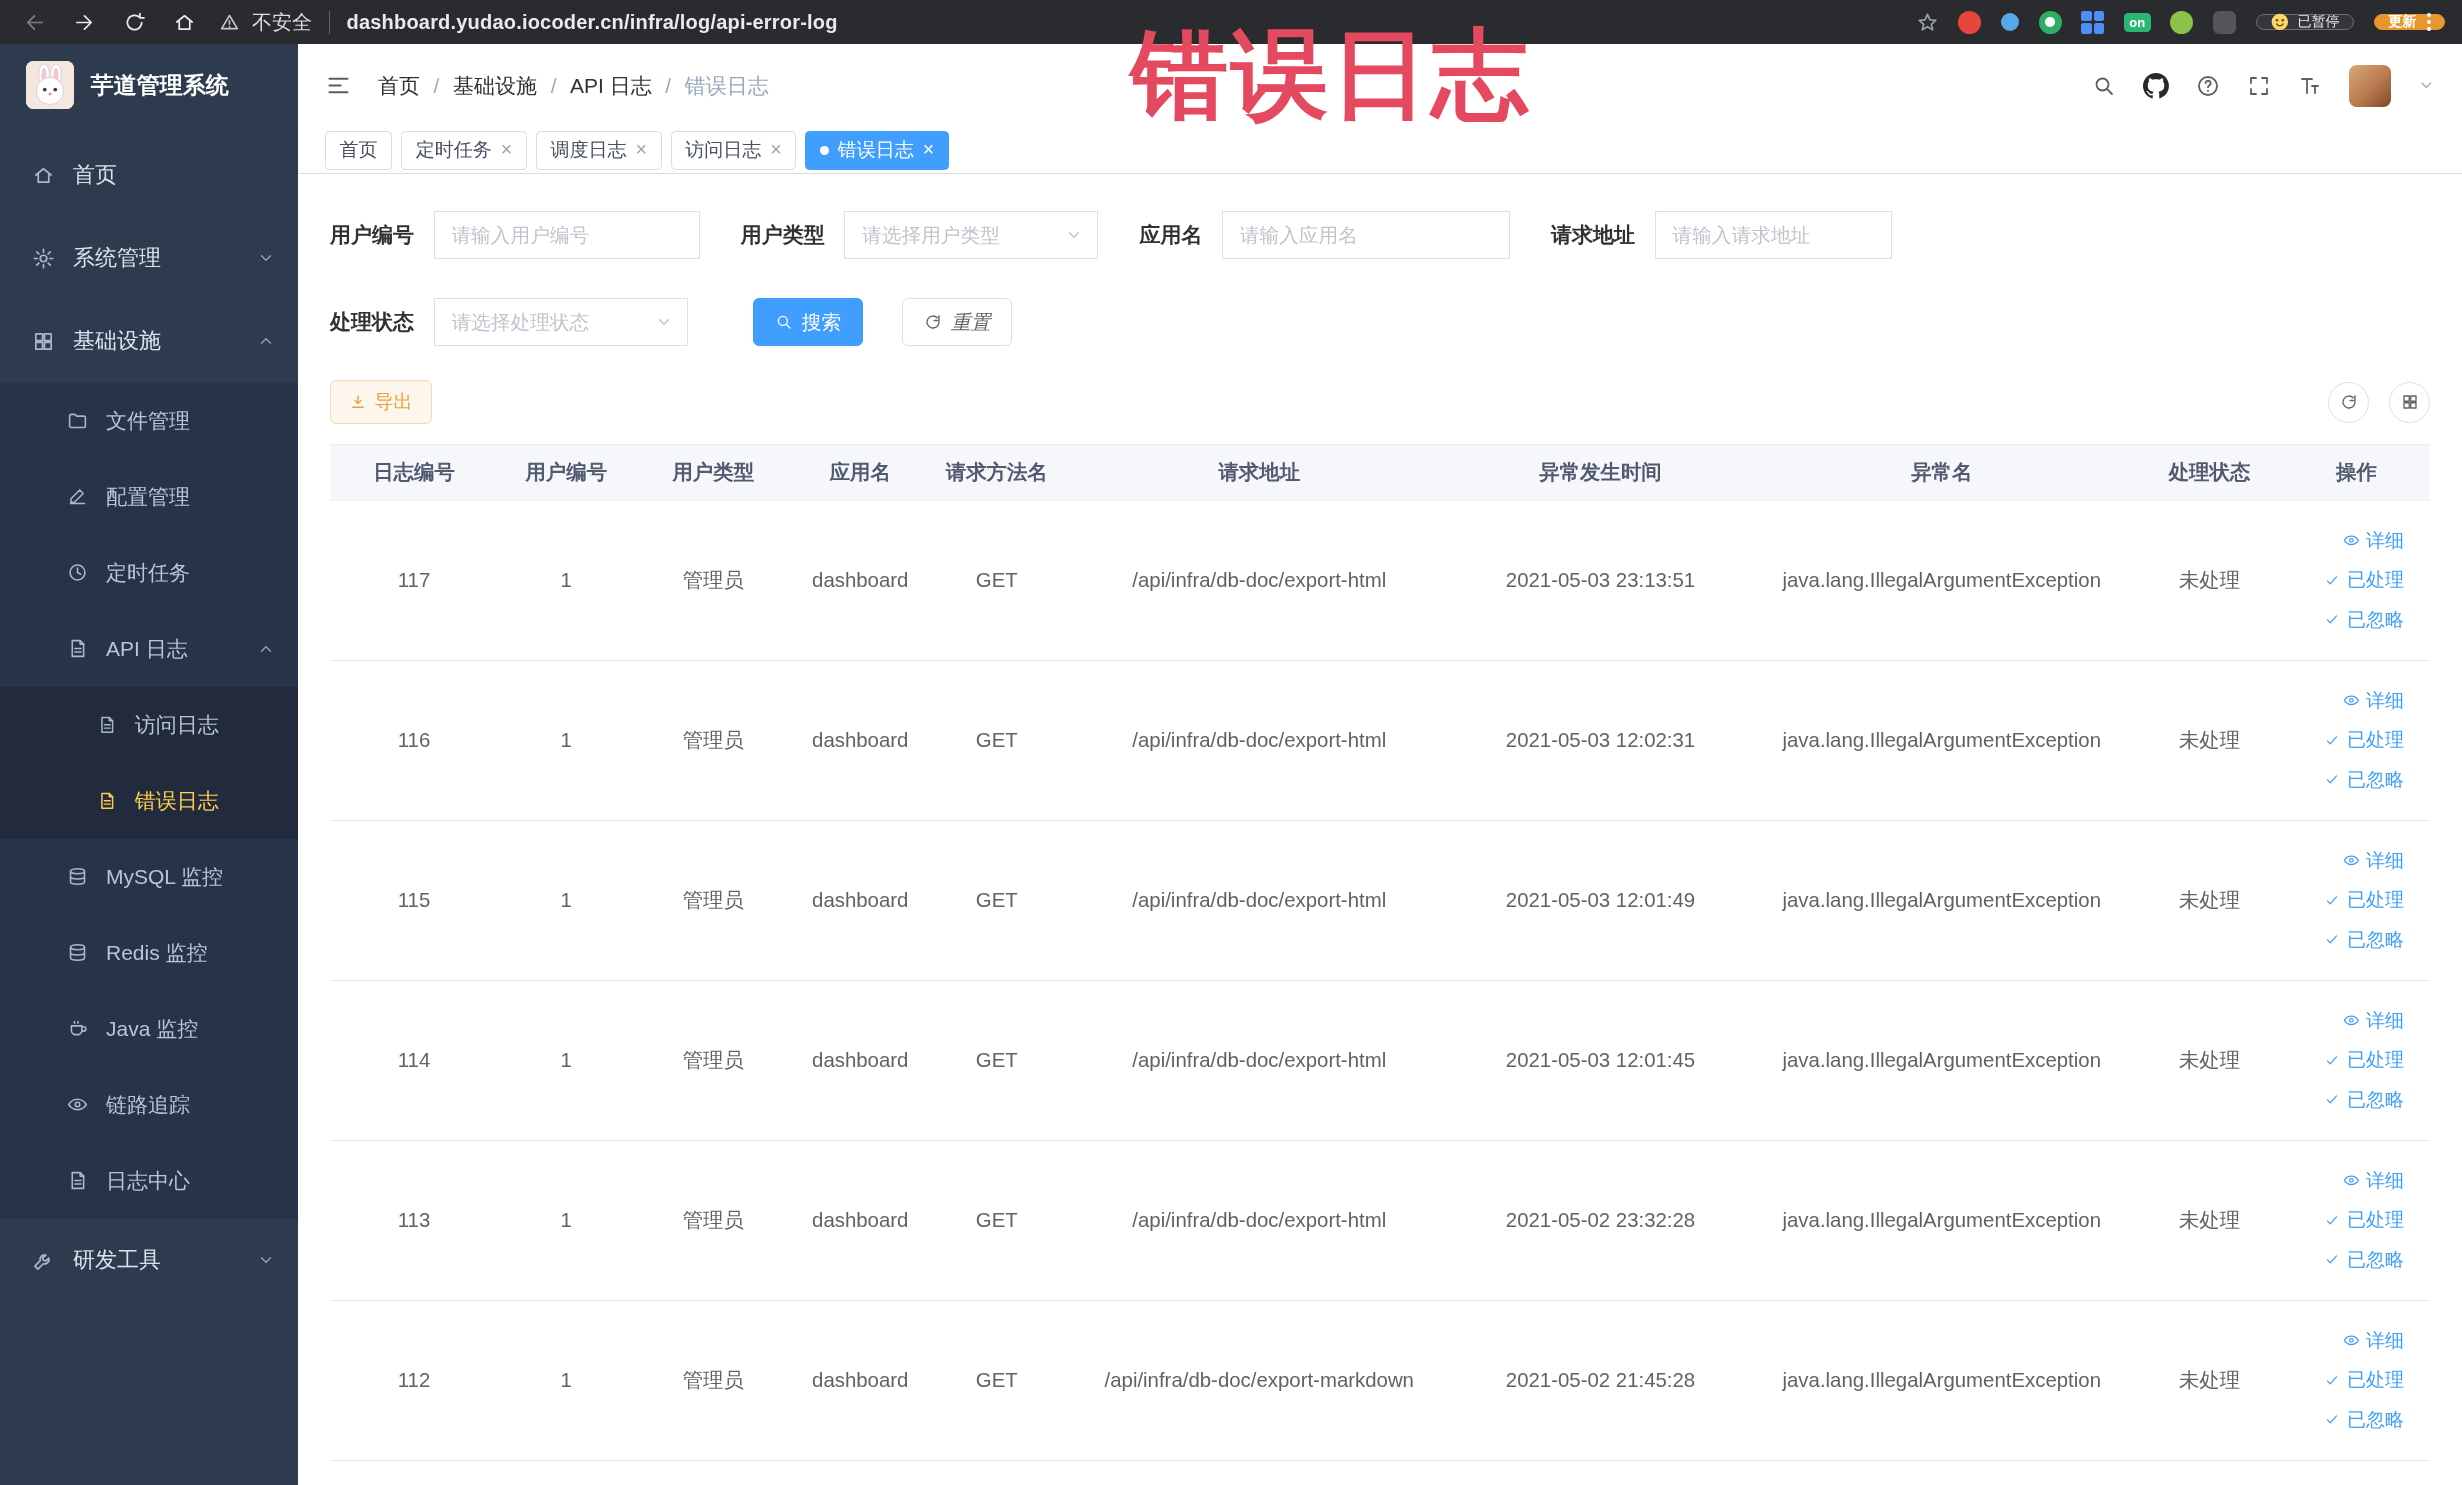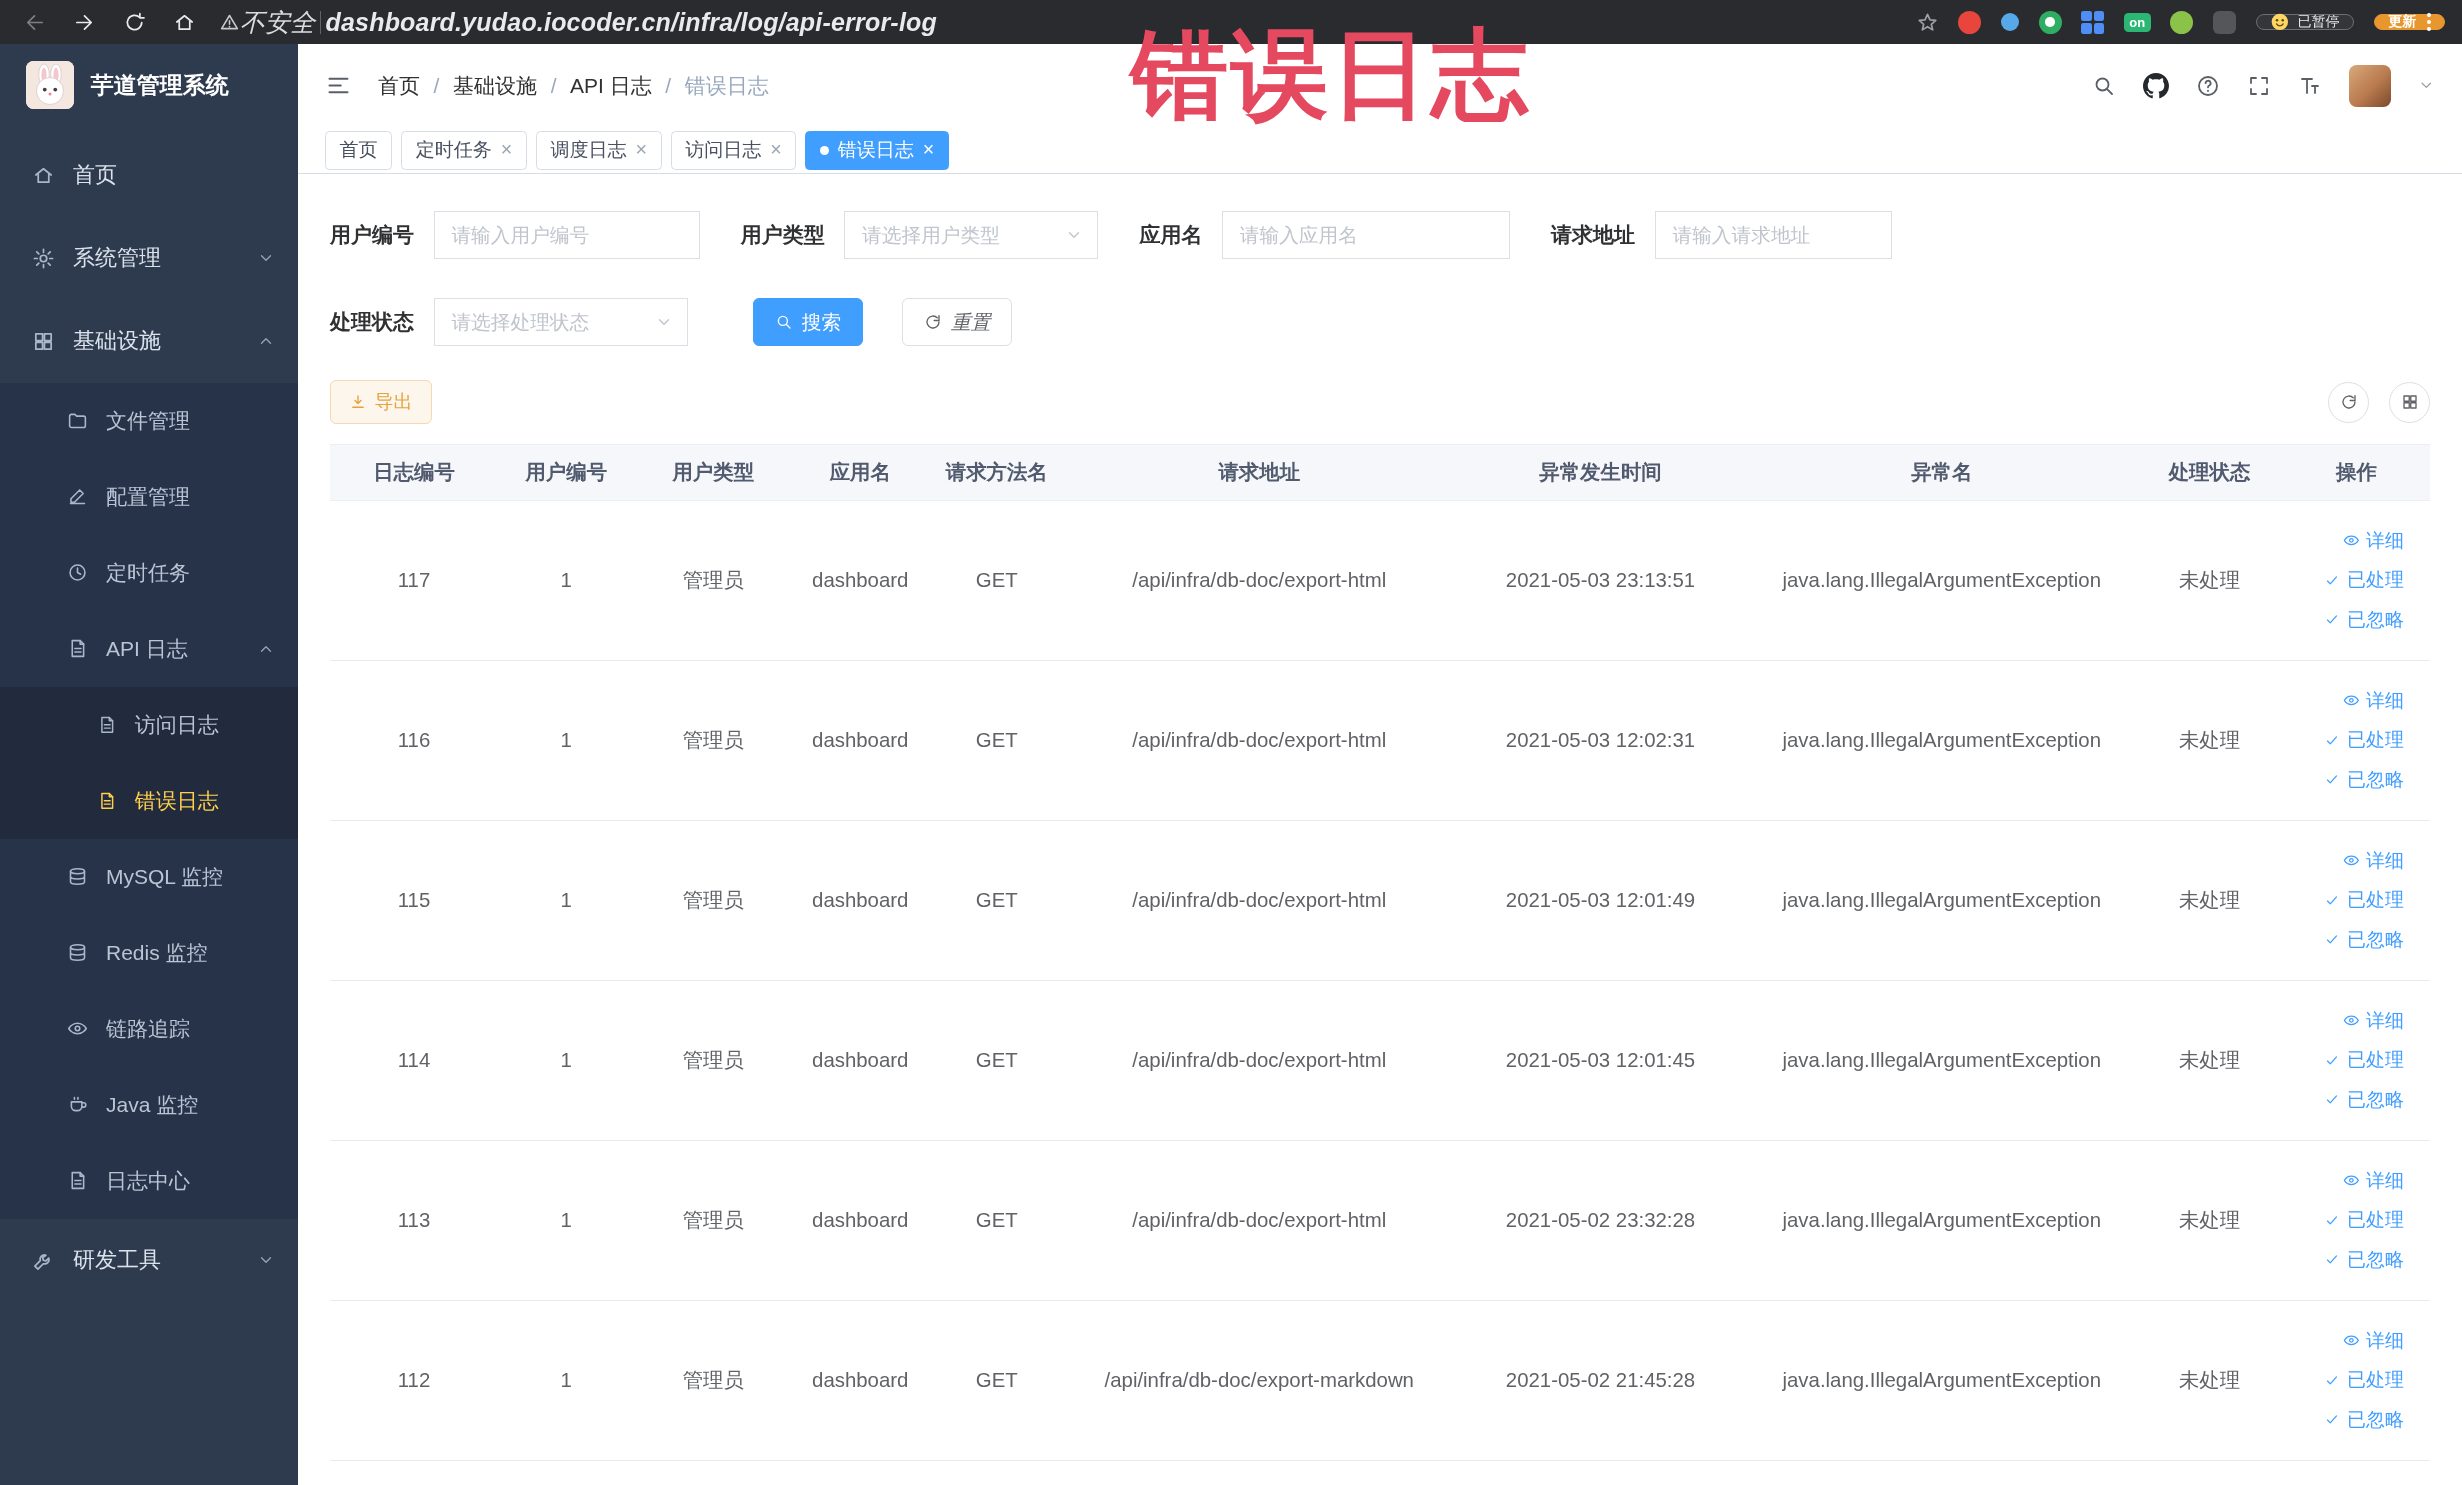--- a/index.html
+++ b/index.html
@@ -6,21 +6,21 @@
   html,body { width:2462px; height:1486px; overflow:hidden;
     font-family:"Liberation Sans","DejaVu Sans",sans-serif; background:#fff; }
   svg { display:block; }
   .ic { fill:none; stroke:currentColor; stroke-width:1.8; stroke-linecap:round; stroke-linejoin:round; }
 
   
   .chrome { position:absolute; top:0; left:0; right:0; height:44px; background:#2a2b2e;
     display:flex; align-items:center; color:#e8eaed; z-index:5; }
   .nav-ics { display:flex; align-items:center; gap:27px; padding:0 23px; }
   .nav-ics .dim { color:#7d8186; }
-  .url-area { display:flex; align-items:center; font-size:25px; color:#dadce0;font-style:italic; }
+  .url-area { display:flex; align-items:center; gap:12px; font-size:20px; color:#dadce0; }
   .url-sep { width:1.5px; height:23px; background:#5f6368; margin:0 4.5px; }
   .url-text { color:#e8eaed; font-weight:600; letter-spacing:0.2px; }
   .chrome-right { margin-left:auto; display:flex; align-items:center; gap:19.7px; padding-right:16.7px; }
   .ext { width:23px; height:23px; border-radius:50%; position:relative; }
   .ext-red { background:#e8453c; }
   .ext-blue { background:#57a8e8; width:18px; height:18px; }
   .ext-green { background:#2fae63; }
   .ext-green::after { content:""; position:absolute; inset:6.8px; background:#fff; border-radius:50%; }
   .ext-leaf { background:#8bc34a; }
   .ext-dark { background:#55565a; border-radius:6px; }
@@ -421,32 +421,32 @@
           <span class="mic">
               <svg class="ic" width="21" height="21" viewBox="0 0 28 28">
                 <use href="#i-db"></use>
               </svg>
             </span>
           <span>Redis 监控</span>
         </div>
         <div class="mi l1">
           <span class="mic">
               <svg class="ic" width="21" height="21" viewBox="0 0 28 28">
-                <use href="#i-eye"></use>
-              </svg>
-            </span>
-          <span>链路追踪</span>
+                <use href="#i-coffee"></use>
+              </svg>
+            </span>
+          <span>Java 监控</span>
         </div>
         <div class="mi l1">
           <span class="mic">
               <svg class="ic" width="21" height="21" viewBox="0 0 28 28">
-                <use href="#i-coffee"></use>
-              </svg>
-            </span>
-          <span>Java 监控</span>
+                <use href="#i-eye"></use>
+              </svg>
+            </span>
+          <span>链路追踪</span>
         </div>
         <div class="mi l1">
           <span class="mic">
               <svg class="ic" width="21" height="21" viewBox="0 0 28 28">
                 <use href="#i-doc"></use>
               </svg>
             </span>
           <span>日志中心</span>
         </div>
       </div>

